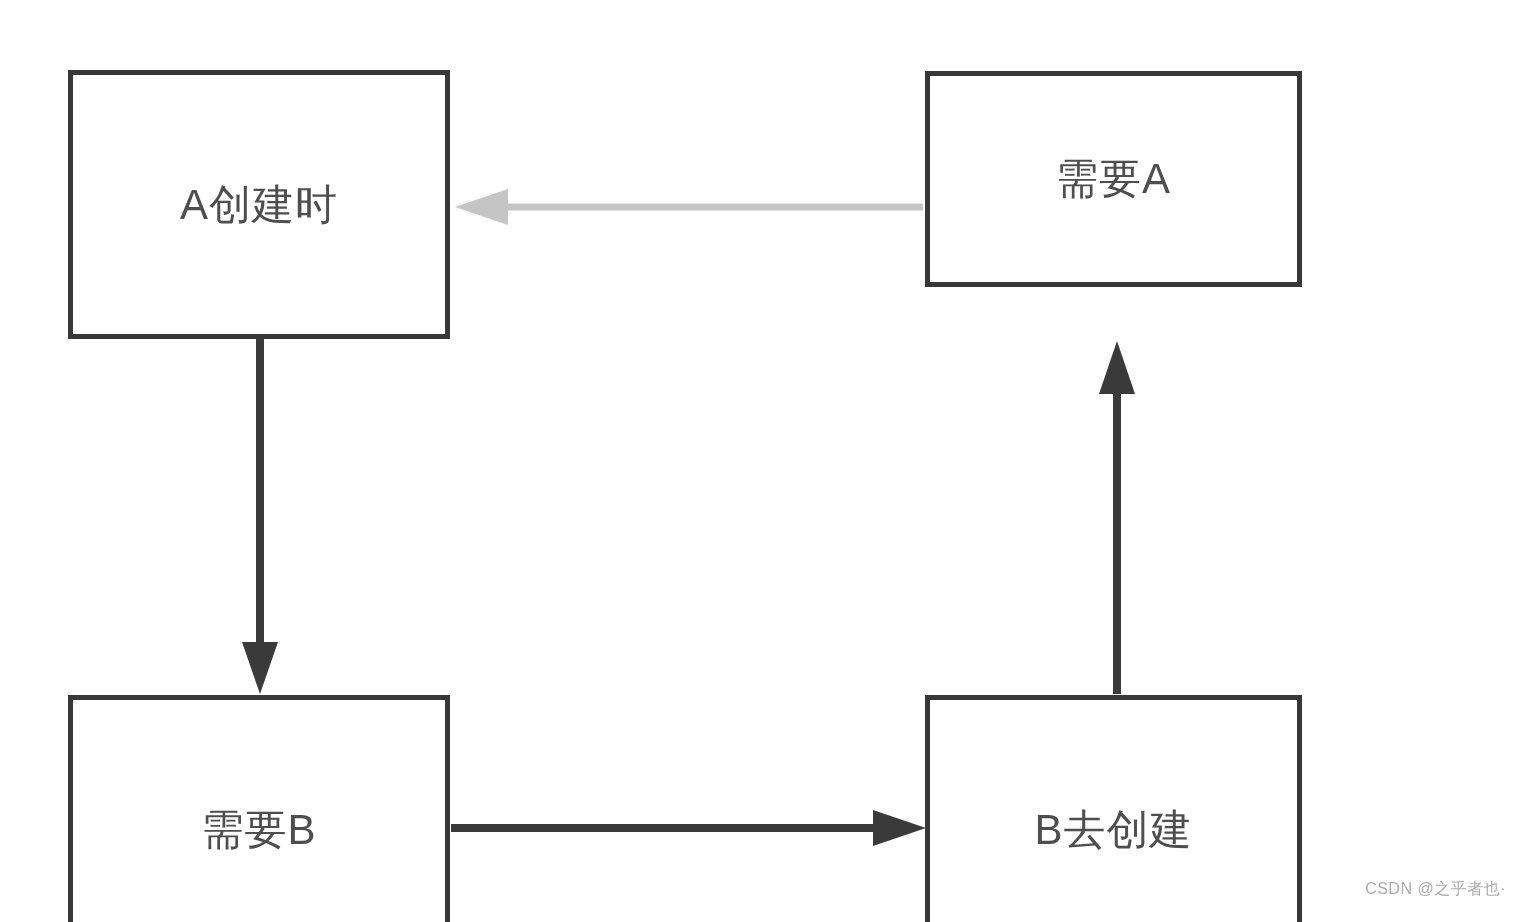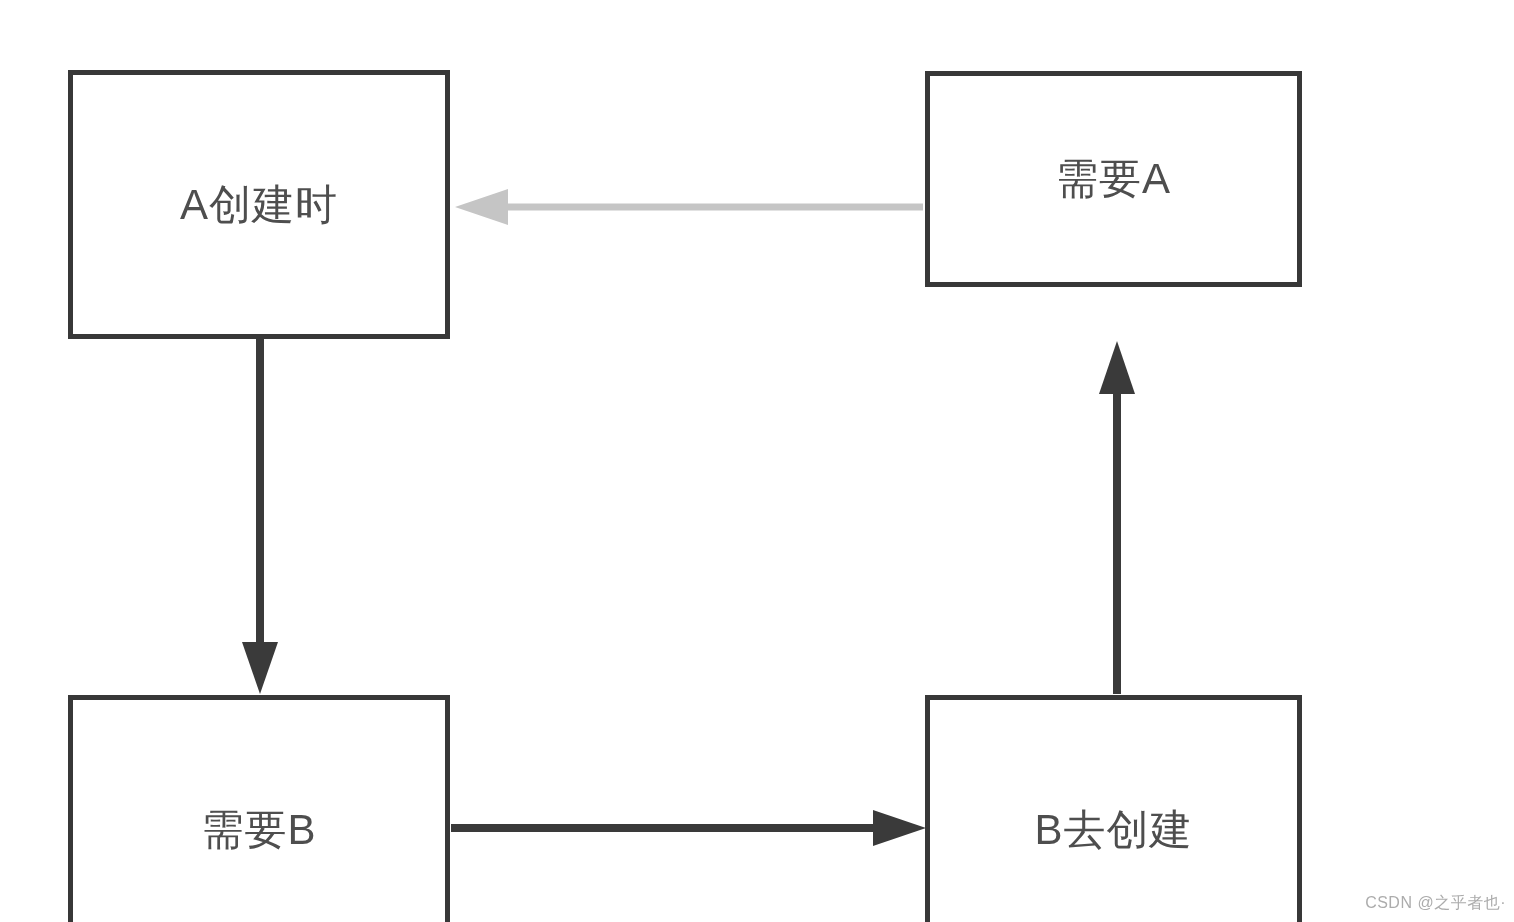--- a/index.html
+++ b/index.html
@@ -38,21 +38,21 @@
     position: absolute;
     left: 0;
     top: 0;
     width: 1514px;
     height: 922px;
     pointer-events: none;
   }
   .watermark {
     position: absolute;
     right: 8px;
-    bottom: 8px;
+    bottom: 22px;
     font-size: 16px;
     color: #acacac;
     letter-spacing: 0.5px;
   }
 </style>
 </head>
 <body>
 
 <div class="canvas">
 

